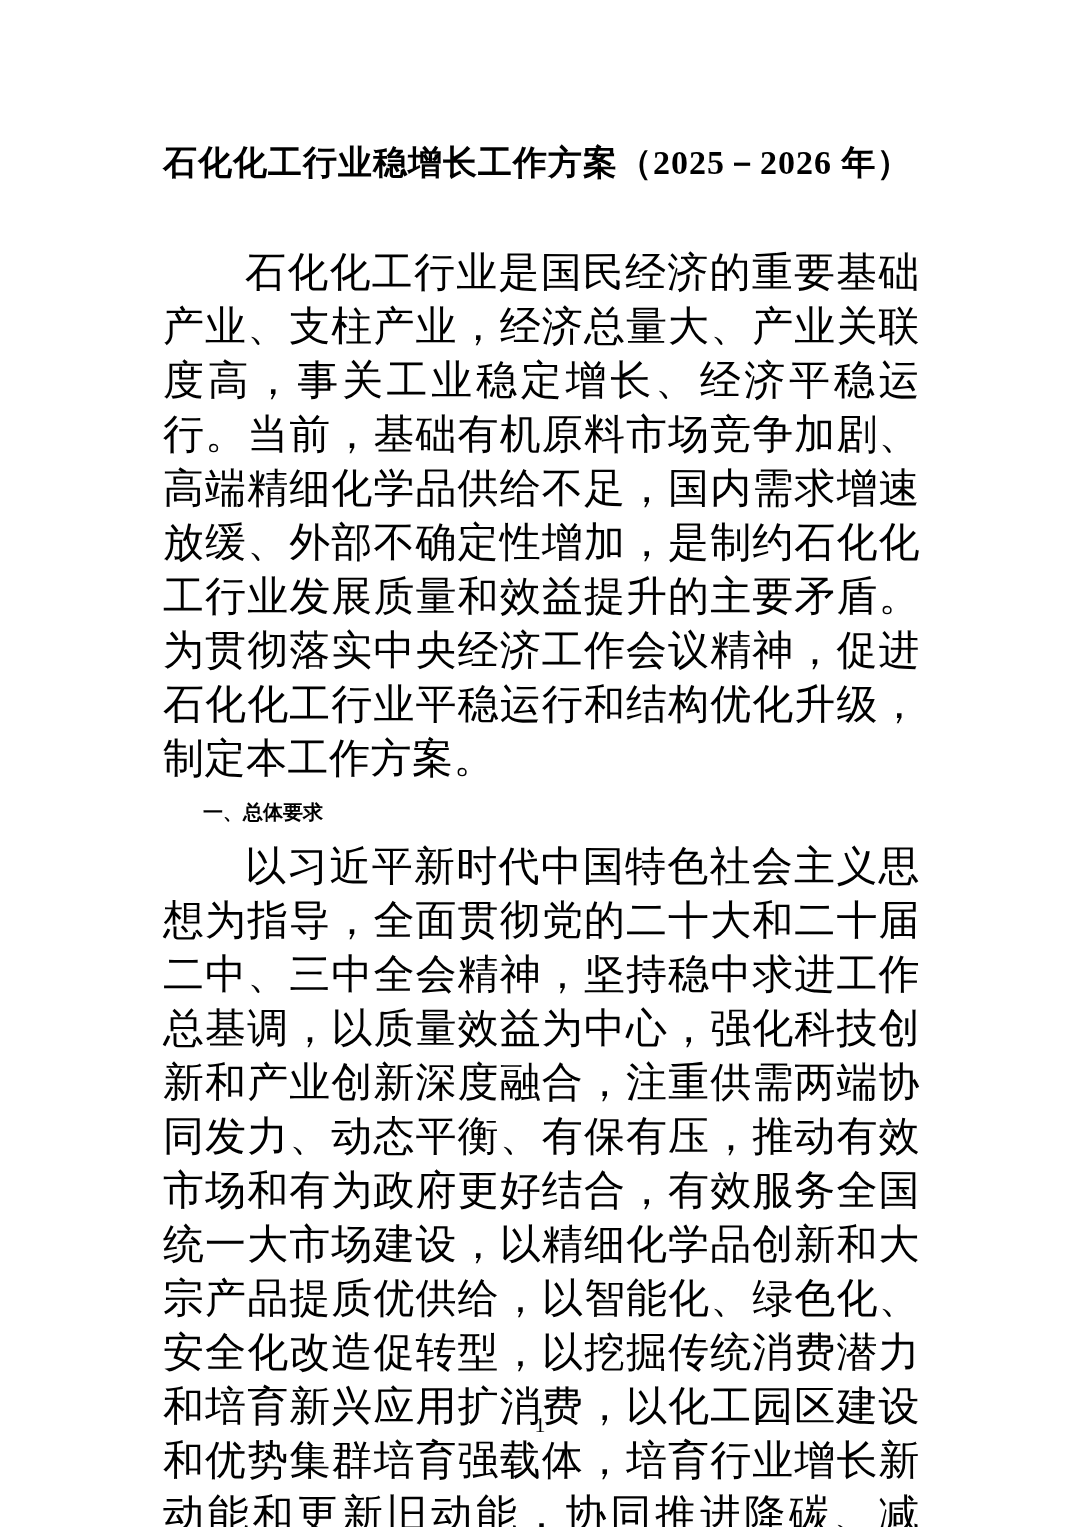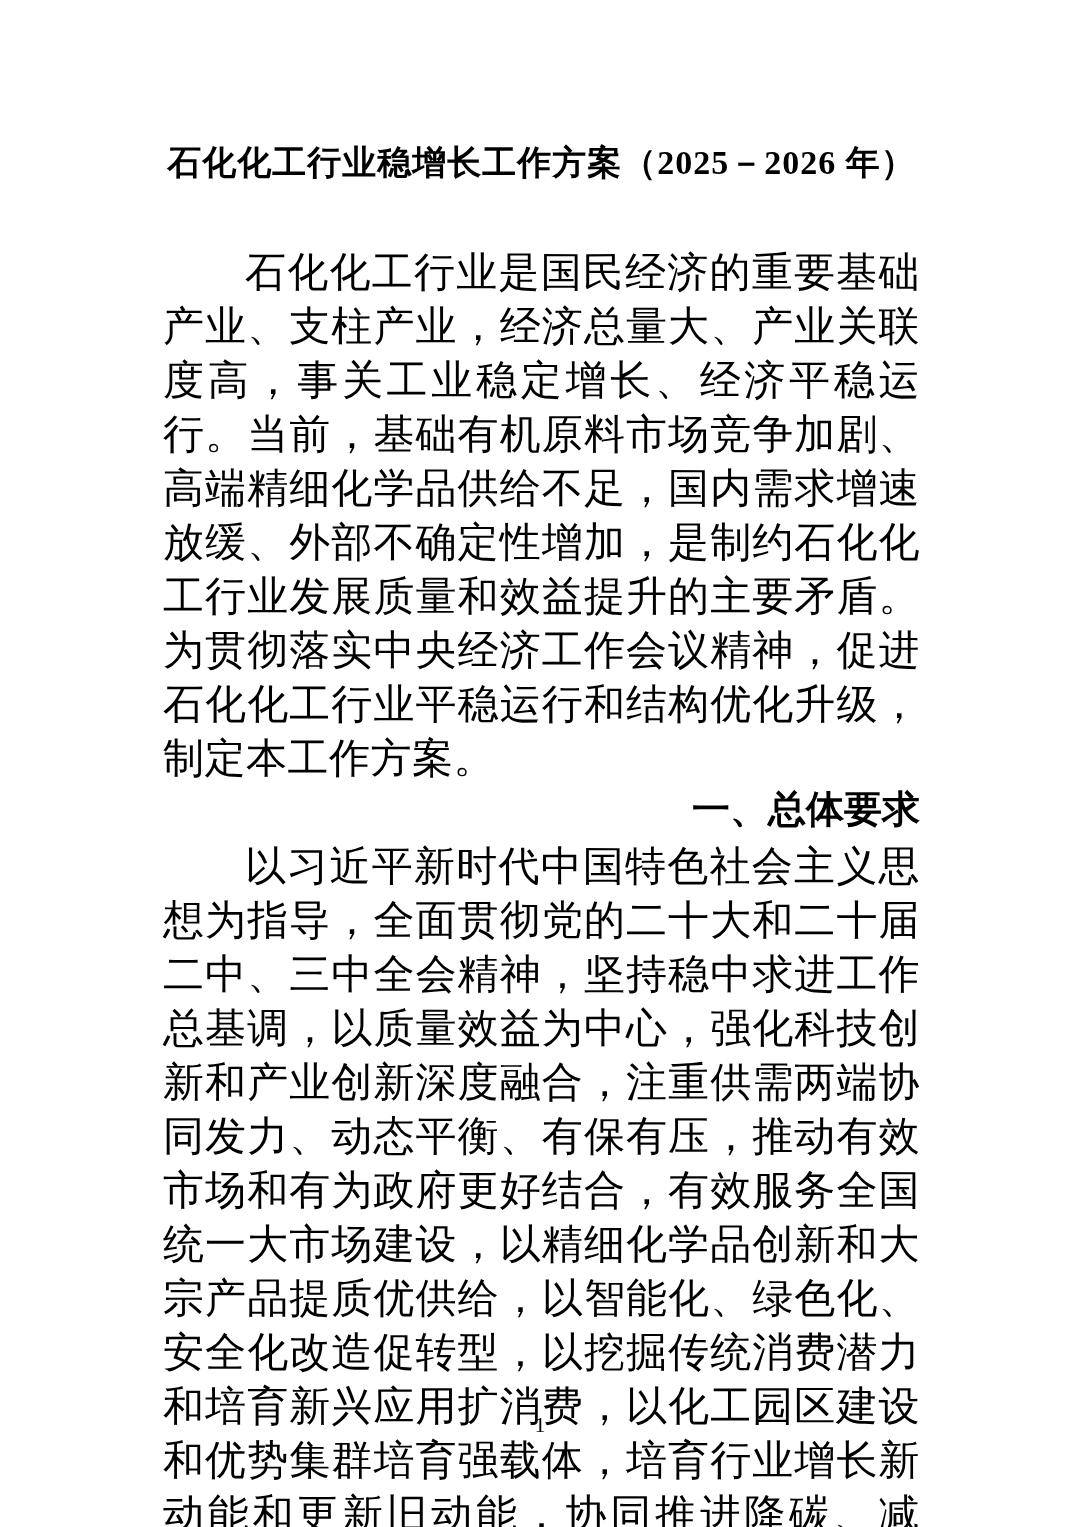--- a/index.html
+++ b/index.html
@@ -20,41 +20,40 @@
     position: absolute;
     left: 163px;
     top: 138px;
     width: 757px;
   }
   .doc-title {
     margin: 0 0 57px 0;
     font-size: 34px;
     line-height: 50px;
     font-weight: bold;
-    text-align: center;
+    text-align: left;
     letter-spacing: 1px;
     font-family: "Liberation Serif", "DejaVu Serif", serif;
   }
   .para {
     margin: 0;
     font-size: 41px;
     line-height: 54px;
     text-align: justify;
     text-justify: inter-character;
     text-indent: 2em;
     letter-spacing: 0.5px;
   }
   .section-heading {
     margin: 0;
-    font-size: 38px;
+    font-size: 20px;
     line-height: 54px;
     font-weight: bold;
     text-indent: 2em;
-    font-family: Liberation Mono, monospace;
-    text-align: right;
+    font-family: Liberation Sans, sans-serif;
   }
   .page-number {
     position: absolute;
     left: 0;
     right: 0;
     top: 1410px;
     text-align: center;
     font-size: 22px;
     line-height: 30px;
     font-family: "Liberation Serif", "DejaVu Serif", serif;

